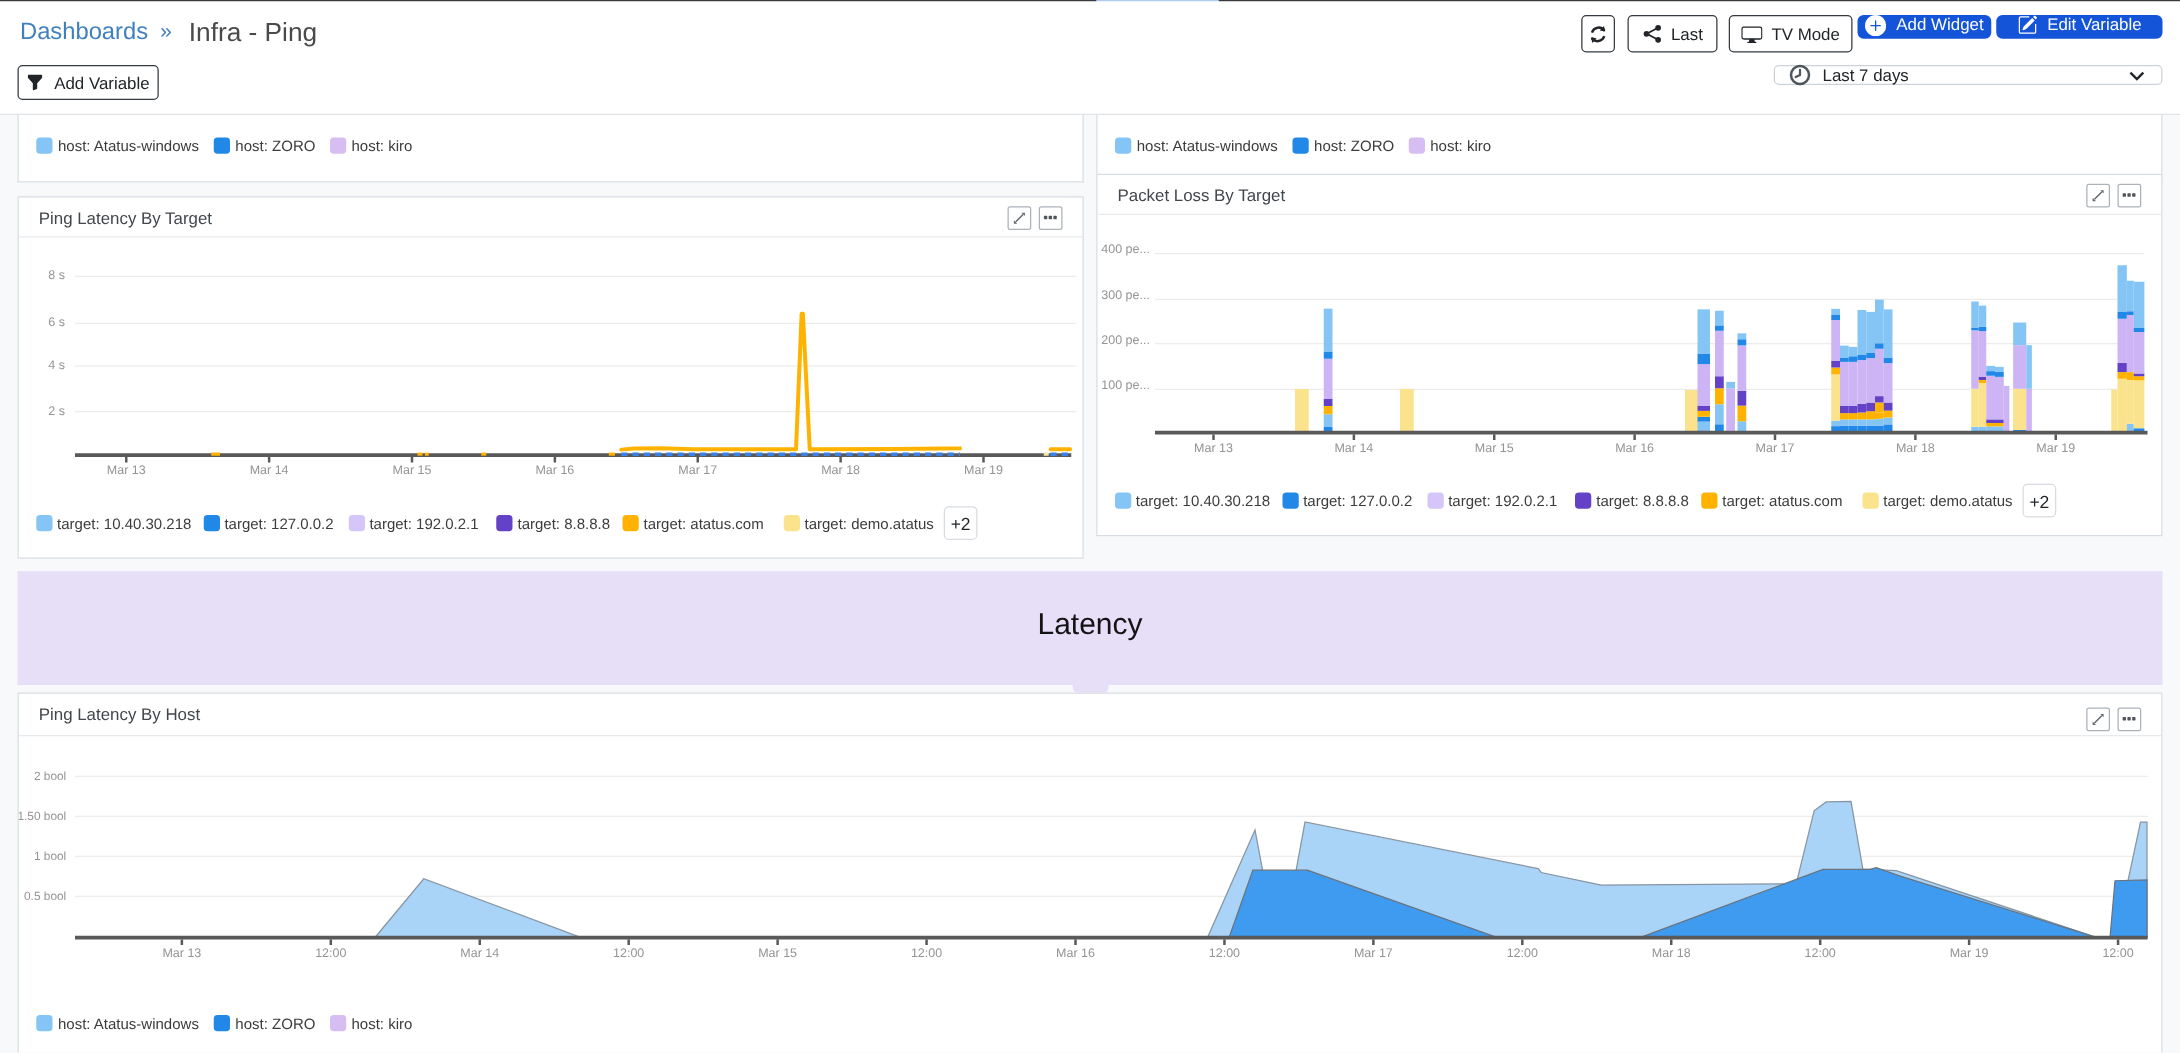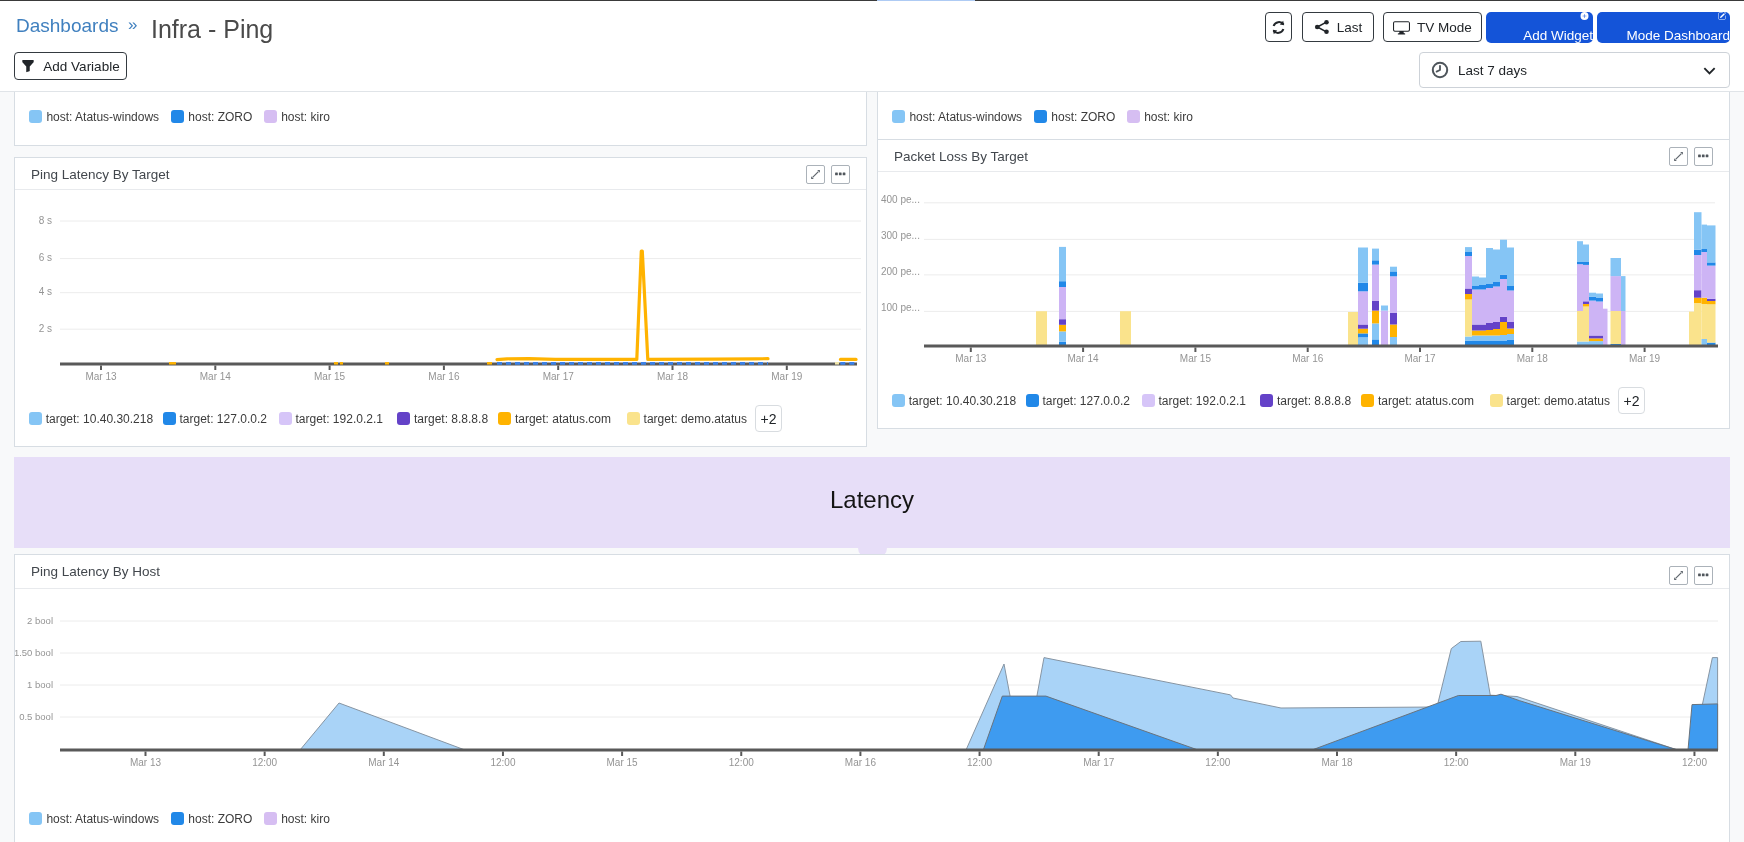--- a/index.html
+++ b/index.html
@@ -1,24 +1,24 @@
 <!DOCTYPE html>
 <html><head><meta charset="utf-8"><style>
 * { margin:0; padding:0; box-sizing:border-box; }
 html,body { width:1744px; height:842px; font-family:"Liberation Sans", sans-serif; background:#F8F9FA; overflow:hidden; position:relative; }
 .topstrip { position:absolute; left:0; top:0; width:1744px; height:1.5px; background:#3A3A3A; }
 .topstrip-blue { position:absolute; left:877px; top:0; width:98px; height:2px; background:#AECBF4; }
 .header { position:absolute; left:0; top:1px; width:1744px; height:91px; background:#fff; border-bottom:1px solid #E0E4E8; }
 .crumb-a { position:absolute; left:16px; top:14px; font-size:19px; color:#4080BF;text-align:center; }
 .crumb-sep { position:absolute; left:128px; top:14px; font-size:17px; color:#4080BF; }
-.crumb-b { position:absolute; left:151px; top:14px; font-size:25px; color:#4A4A4A; }
+.crumb-b { position:absolute; left:151px; top:14px; font-size:21px; color:#4A4A4A; }
 .btn { position:absolute; top:11px; height:30px; border:1px solid #343A40; border-radius:4px; background:#fff; color:#212529; font-size:13.5px; display:flex; align-items:center; justify-content:center; gap:7px; }
-.btn-blue { position:absolute; top:11px; height:31px; border-radius:5px; background:#1454D8; color:#fff; font-size:13.5px; display:flex; align-items:flex-end; justify-content:center; gap:8px;flex-direction:column; }
+.btn-blue { position:absolute; top:11px; height:19px; border-radius:5px; background:#1454D8; color:#fff; font-size:13.5px; display:flex; align-items:flex-start; justify-content:center; gap:8px; }
 .addvar { position:absolute; left:14px; top:51px; width:113px; height:28px; border:1px solid #343A40; border-radius:4px; background:#fff; color:#212529; font-size:13.5px; display:flex; align-items:center; justify-content:center; gap:8px; }
-.last7 { position:absolute; left:1419px; top:51px; width:311px; height:36px; border:1px solid #CDD2D8; border-radius:4px; background:#fff; color:#212529; font-size:13.5px; display:flex; align-items:center; }
+.last7 { position:absolute; left:1419px; top:51px; width:311px; height:16px; border:1px solid #CDD2D8; border-radius:4px; background:#fff; color:#212529; font-size:13.5px; display:flex; align-items:center; }
 .widget { position:absolute; background:#fff; border:1px solid #D7DDE3; }
 .wtitle { position:absolute; left:16px; top:9px; font-size:13.5px; color:#42474D; }
 .wsep { position:absolute; left:0; width:100%; height:1px; background:#E8EAED; }
 .wicon { position:absolute; width:19px; height:19px; border:1px solid #ABB2B9; border-radius:2px; background:#fff; display:flex; align-items:center; justify-content:center; }
 .lgsq { position:absolute; width:13px; height:13px; border-radius:3px; }
 .lgtx { position:absolute; font-size:12px; line-height:14px; color:#3C3C3C; white-space:nowrap; }
 .plus2 { position:absolute; width:27px; height:27px; border:1px solid #D8DCE0; border-radius:4px; font-size:14px; color:#212529; display:flex; align-items:center; justify-content:center; background:#fff; }
 .banner { position:absolute; left:14px; top:457px; width:1716px; height:91px; background:#E7DEF8; }
 .banner-text { position:absolute; left:0; top:29px; width:100%; text-align:center; font-size:24px; color:#141414; }
 .notch { position:absolute; left:858px; top:548px; width:29px; height:10px; background:#E7DEF8; border-radius:0 0 11px 11px; }
@@ -64,21 +64,21 @@
       <svg width="17" height="17" viewBox="0 0 16 16" fill="#fff">
         <path d="M16 8A8 8 0 1 1 0 8a8 8 0 0 1 16 0zM8.5 4.5a.5.5 0 0 0-1 0v3h-3a.5.5 0 0 0 0 1h3v3a.5.5 0 0 0 1 0v-3h3a.5.5 0 0 0 0-1h-3v-3z"></path>
       </svg>
       <span>Add Widget</span>
     </div>
   <div class="btn-blue" style="left:1597px;width:133px;">
       <svg width="16" height="16" viewBox="0 0 16 16" fill="#fff">
         <path d="M15.502 1.94a.5.5 0 0 1 0 .706L14.459 3.69l-2-2L13.502.646a.5.5 0 0 1 .707 0l1.293 1.293zm-1.75 2.456-2-2L4.939 9.21a.5.5 0 0 0-.121.196l-.805 2.414a.25.25 0 0 0 .316.316l2.414-.805a.5.5 0 0 0 .196-.12l6.813-6.814z"></path>
         <path fill-rule="evenodd" d="M1 13.5A1.5 1.5 0 0 0 2.5 15h11a1.5 1.5 0 0 0 1.5-1.5v-6a.5.5 0 0 0-1 0v6a.5.5 0 0 1-.5.5h-11a.5.5 0 0 1-.5-.5v-11a.5.5 0 0 1 .5-.5H9a.5.5 0 0 0 0-1H2.5A1.5 1.5 0 0 0 1 2.5v11z"></path>
       </svg>
-      <span>Mode Dashboard</span>
+      <span>Edit Variable</span>
     </div>
   <div class="addvar">
       <svg width="14" height="14" viewBox="0 0 16 16" fill="#212529">
         <path d="M1.5 1.5A.5.5 0 0 1 2 1h12a.5.5 0 0 1 .5.5v2a.5.5 0 0 1-.128.334L10 8.692V13.5a.5.5 0 0 1-.342.474l-3 1A.5.5 0 0 1 6 14.5V8.692L1.628 3.834A.5.5 0 0 1 1.5 3.5v-2z"></path>
       </svg>
       <span>Add Variable</span>
     </div>
   <div class="last7">
       <span style="margin-left:11px;display:flex;">
         <svg width="18" height="18" viewBox="0 0 18 18" fill="none">

